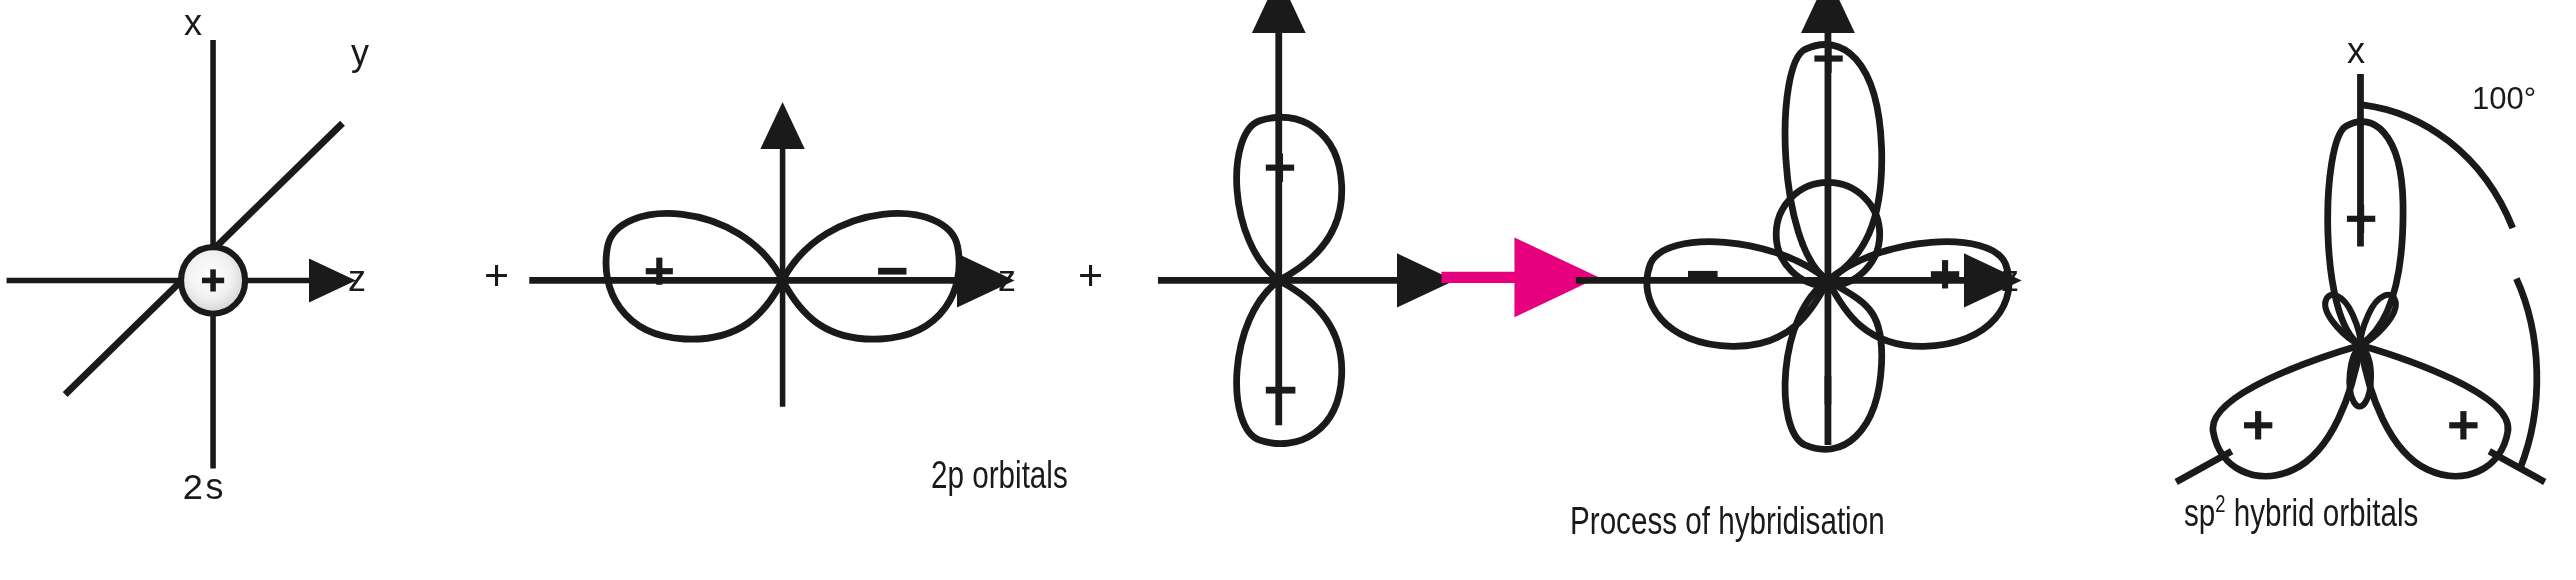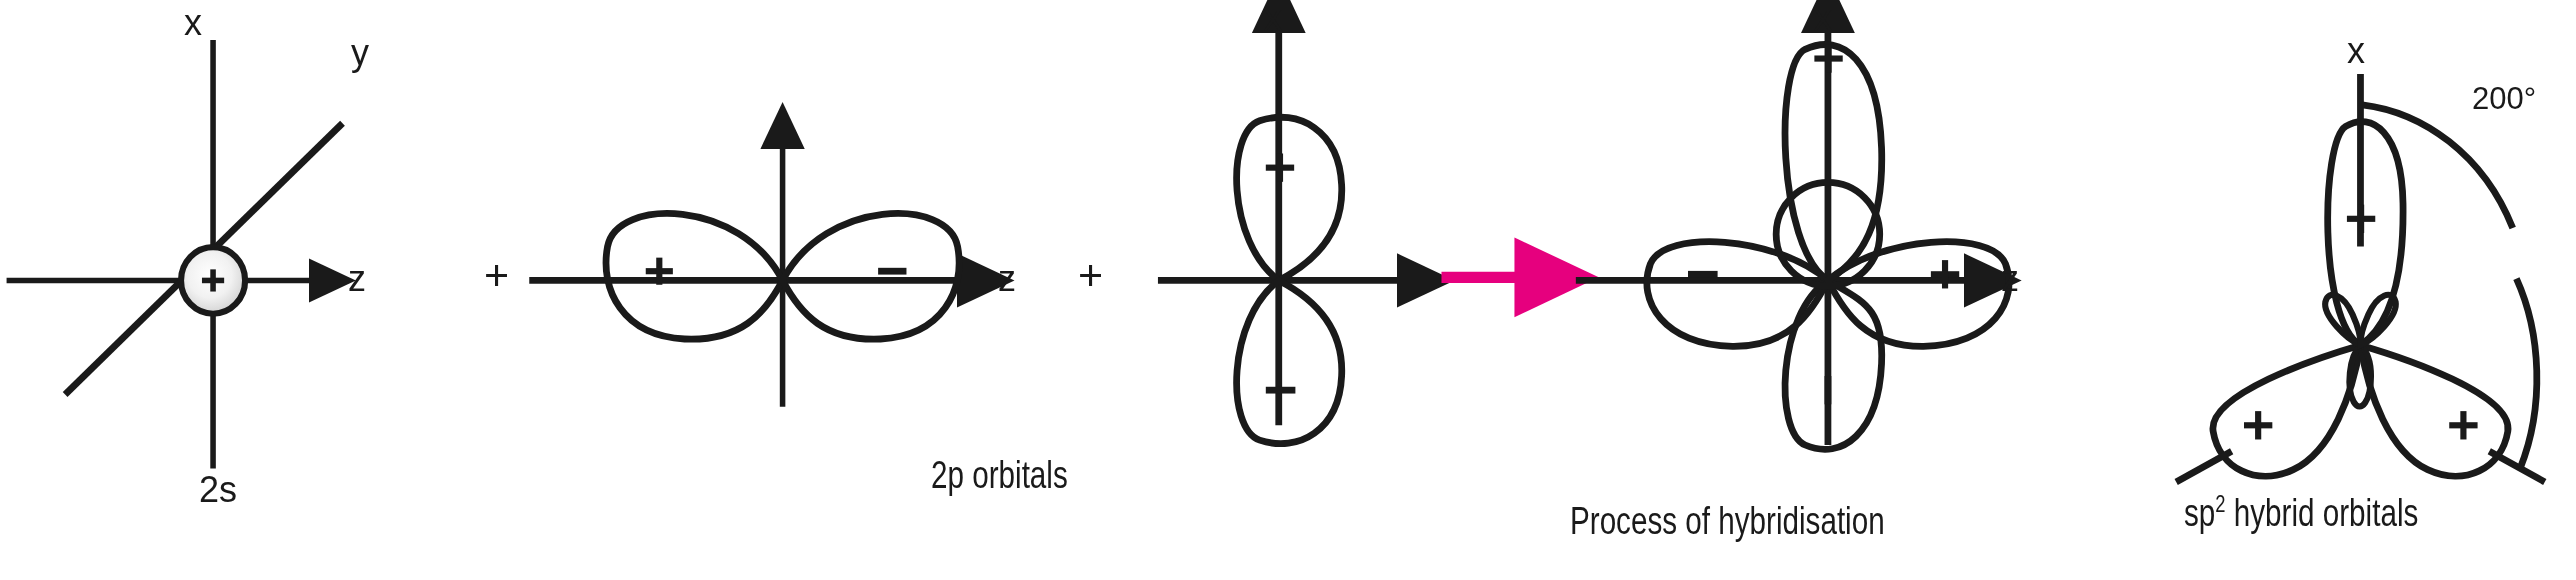--- a/index.html
+++ b/index.html
@@ -194,37 +194,37 @@
       <g>
         <line x1="3973" y1="690" x2="4019" y2="690" stroke="#1a1a1a" stroke-width="10"></line>
         <line x1="3996" y1="667" x2="3996" y2="713" stroke="#1a1a1a" stroke-width="10"></line>
       </g>
     </g>
   </svg>
 
   <div class="lbl axis-label" style="left:184px; top:5px;">x</div>
   <div class="lbl axis-label" style="left:351px; top:35px;">y</div>
   <div class="lbl axis-label" style="left:348px; top:261px;">z</div>
-  <div class="lbl axis-label" style="left:199px; top:472px;">2s</div>
+  <div class="lbl axis-label" style="left:182px; top:472px;font-family:Liberation Mono, monospace;">2s</div>
 
   <div class="lbl plus-sep" style="left:484px; top:254px;">+</div>
 
   <div class="lbl axis-label" style="left:998px; top:261px;">z</div>
 
   <div class="lbl caption" style="left:931px; top:456px;">2p orbitals</div>
 
   <div class="lbl plus-sep" style="left:1078px; top:254px;">+</div>
 
   <div class="lbl axis-label" style="left:1264px; top:0px;">x</div>
 
   <div class="lbl axis-label" style="left:1814px; top:0px;">x</div>
   <div class="lbl axis-label" style="left:2001px; top:261px;">z</div>
   <div class="lbl caption" style="left:1570px; top:502px;">Process of hybridisation</div>
 
   <div class="lbl axis-label" style="left:2347px; top:33px;">x</div>
-  <div class="lbl angle-label" style="left:2472px; top:83px;">200°</div>
+  <div class="lbl angle-label" style="left:2472px; top:83px;">100°</div>
 
   <div class="lbl caption" style="left:2184px; top:493px;">
     <span>sp</span><span class="sup">2</span><span> hybrid orbitals</span>
   </div>
 
 </div>
 
 
 </body></html>

